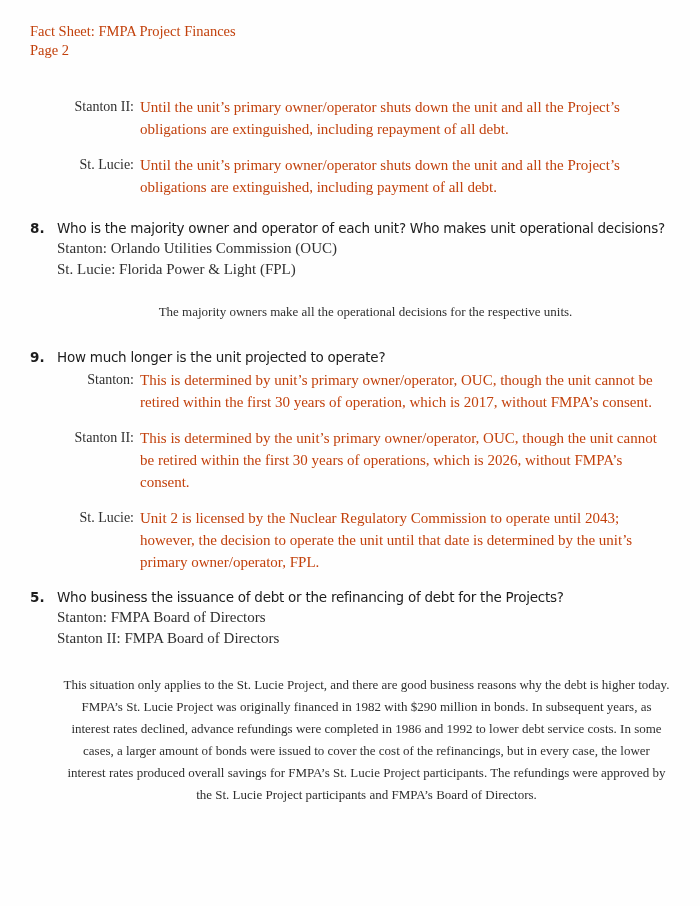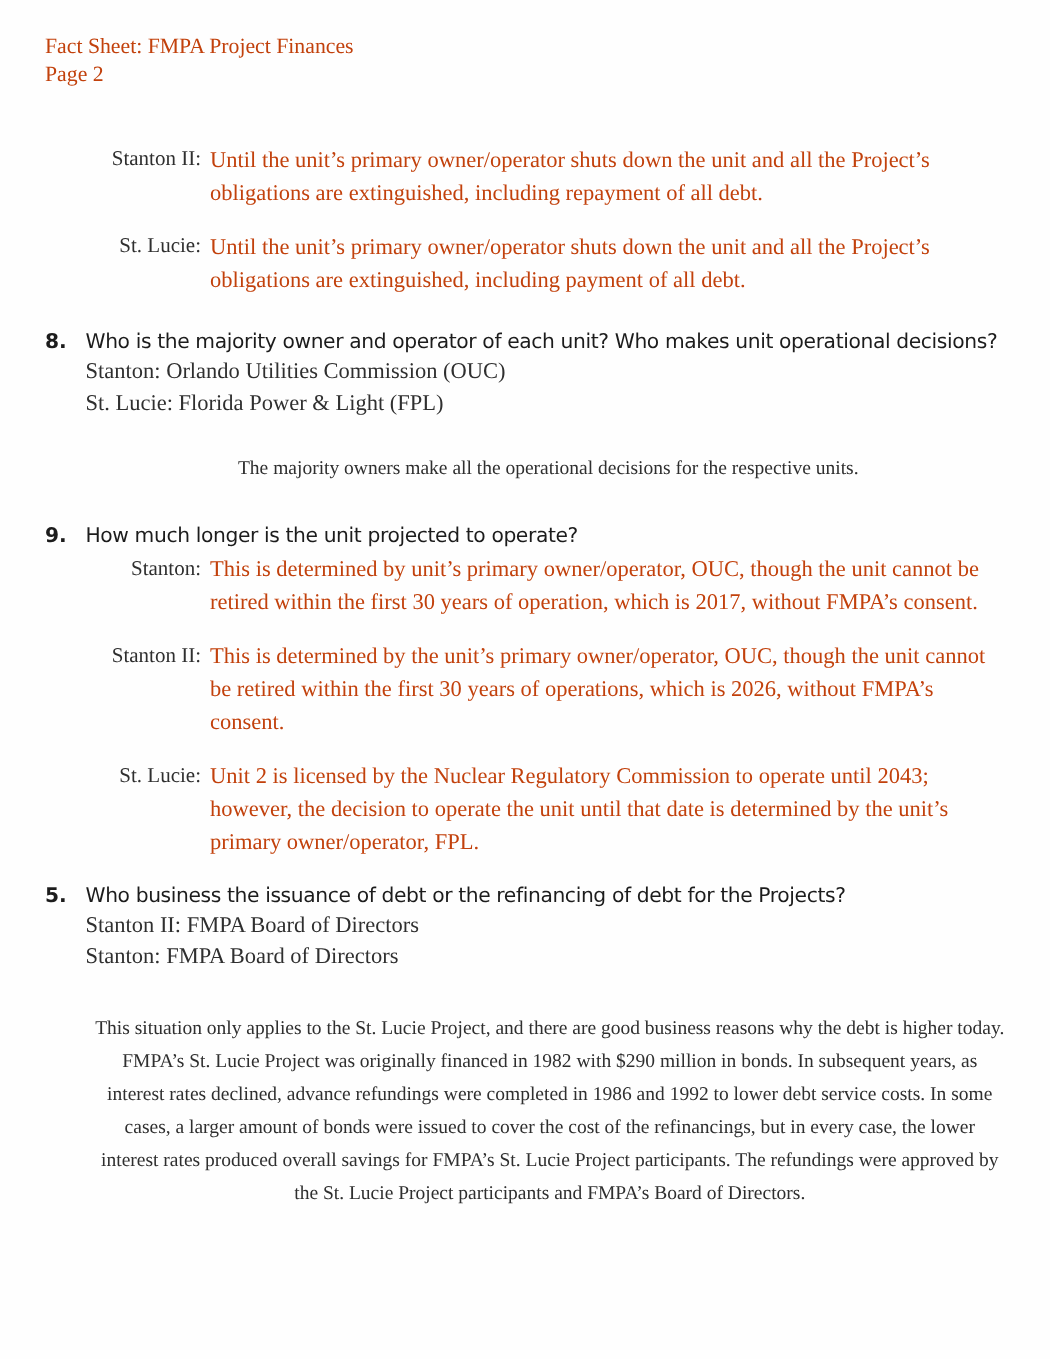--- a/index.html
+++ b/index.html
@@ -163,22 +163,22 @@
       </div>
     </div>
   </div>
 
   <div class="block sec-10">
     <div class="q-item">
       <div class="q-num">5.</div>
       <div class="q-text">Who business the issuance of debt or the refinancing of debt for the Projects?</div>
     </div>
     <div class="ans-list">
+      <div class="ans-line">Stanton: FMPA Board of Directors</div>
       <div class="ans-line">Stanton II: FMPA Board of Directors</div>
-      <div class="ans-line">Stanton: FMPA Board of Directors</div>
     </div>
   </div>
 
   <div class="block sec-11">
     <div class="para sec-11-para">This situation only applies to the St. Lucie Project, and there are good business reasons why the debt is higher today. FMPA’s St. Lucie Project was originally financed in 1982 with $290 million in bonds. In subsequent years, as interest rates declined, advance refundings were completed in 1986 and 1992 to lower debt service costs. In some cases, a larger amount of bonds were issued to cover the cost of the refinancings, but in every case, the lower interest rates produced overall savings for FMPA’s St. Lucie Project participants. The refundings were approved by the St. Lucie Project participants and FMPA’s Board of Directors.</div>
   </div>
 
 </div>
 
 </body></html>

